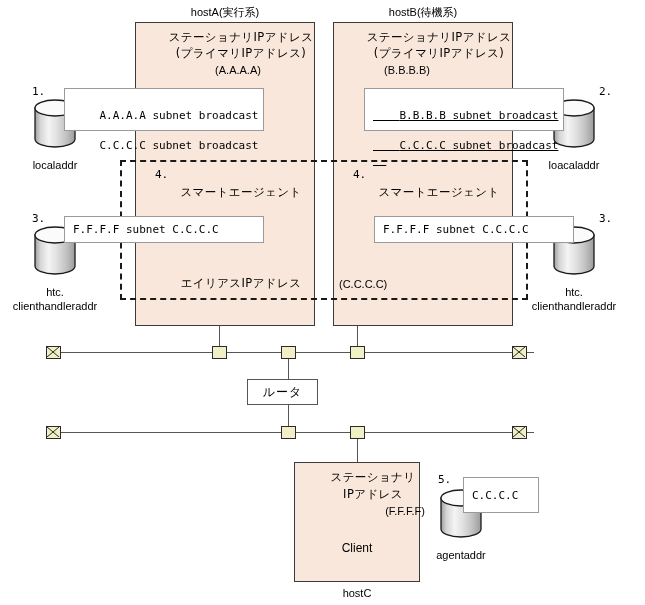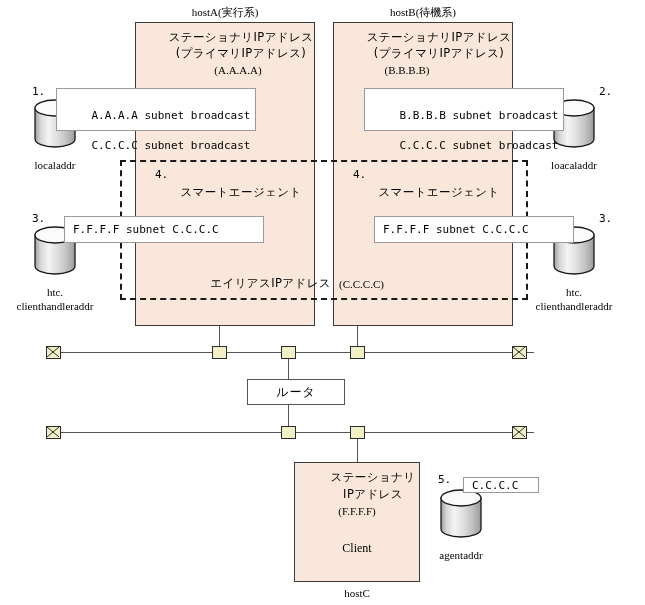--- a/index.html
+++ b/index.html
@@ -34,21 +34,21 @@
     font-family:"DejaVu Sans","Liberation Sans",sans-serif;
     font-size:11.5px;
     line-height:16px;
     text-align:center;
     white-space:pre;
     letter-spacing:0.4px;
     padding-left:16px;
   }
   .mtext{
     position:absolute;
-    font-family:Liberation Serif, serif;
+    font-family:Liberation Sans, sans-serif;
     font-size:11px;
     line-height:14px;
     text-align:center;
     white-space:pre;
   }
   .numlbl{
     position:absolute;
     font-family:"DejaVu Sans Mono","Liberation Mono",monospace;
     font-size:11px;
     z-index:7;
@@ -111,56 +111,56 @@
 
   <div class="hostbox" style="left:135px;top:22px;width:180px;height:304px;"></div>
 
   <div class="jtext" style="left:135px;top:29px;width:180px;">ステーショナリIPアドレス</div>
   <div class="jtext" style="left:135px;top:45px;width:180px;">(プライマリIPアドレス)</div>
   <div class="mtext" style="left:135px;top:63px;width:206px;">(A.A.A.A)</div>
 
   <div class="numlbl" style="left:155px;top:168px;">4.</div>
   <div class="jtext" style="left:135px;top:184px;width:180px;">スマートエージェント</div>
 
-  <div class="jtext" style="left:135px;top:275px;width:180px;text-align:right;">エイリアスIPアドレス</div>
+  <div class="jtext" style="left:135px;top:275px;width:180px;">エイリアスIPアドレス</div>
 
   <div class="mtext" style="left:333px;top:5px;width:180px;">hostB(待機系)</div>
 
   <div class="hostbox" style="left:333px;top:22px;width:180px;height:304px;"></div>
 
   <div class="jtext" style="left:333px;top:29px;width:180px;">ステーショナリIPアドレス</div>
   <div class="jtext" style="left:333px;top:45px;width:180px;">(プライマリIPアドレス)</div>
   <div class="mtext" style="left:333px;top:63px;width:148px;">(B.B.B.B)</div>
 
   <div class="numlbl" style="left:353px;top:168px;">4.</div>
   <div class="jtext" style="left:333px;top:184px;width:180px;">スマートエージェント</div>
 
   <div class="mtext" style="left:333px;top:277px;width:100px;text-align:left;padding-left:6px;box-sizing:border-box;">(C.C.C.C)</div>
 
   <div class="dashregion" style="left:120px;top:160px;width:408px;height:140px;"></div>
 
-  <div class="callout" style="left:56px;top:88px;width:200px;height:43px;">
+  <div class="callout" style="left:64px;top:88px;width:200px;height:43px;">
     <span>A.A.A.A subnet broadcast</span><br>
     <span>C.C.C.C subnet broadcast</span>
   </div>
 
-  <div class="callout" style="left:364px;top:88px;width:200px;height:43px;">
+  <div class="callout" style="left:364px;top:88px;width:200px;height:43px;text-decoration:underline;">
     <span>B.B.B.B subnet broadcast</span><br>
     <span>C.C.C.C subnet broadcast</span>
   </div>
 
   <div class="callout" style="left:64px;top:216px;width:200px;height:27px;display:flex;align-items:center;">
     <span>F.F.F.F subnet C.C.C.C</span>
   </div>
 
   <div class="callout" style="left:374px;top:216px;width:200px;height:27px;display:flex;align-items:center;">
     <span>F.F.F.F subnet C.C.C.C</span>
   </div>
 
-  <div class="callout" style="left:463px;top:477px;width:76px;height:16px;display:flex;align-items:center;">
+  <div class="callout" style="left:463px;top:477px;width:76px;height:36px;display:flex;align-items:center;">
     <span>C.C.C.C</span>
   </div>
 
   <div class="numlbl" style="left:32px;top:85px;">1.</div>
   <div class="cyl" style="left:32px;top:97px;">
     <svg width="46" height="54" viewBox="0 0 46 54">
       <defs>
         <linearGradient id="cg1" x1="0" y1="0" x2="1" y2="0">
           <stop offset="0%" stop-color="#9f9f9f"></stop>
             <stop offset="14%" stop-color="#d6d6d6"></stop>
@@ -268,21 +268,21 @@
     <svg width="12" height="10" viewBox="0 0 12 10">
         <line x1="0" y1="0" x2="12" y2="10" stroke="#2a2a2a" stroke-width="1"></line>
         <line x1="12" y1="0" x2="0" y2="10" stroke="#2a2a2a" stroke-width="1"></line>
       </svg>
   </div>
   <div class="node" style="left:212px;top:346px;"></div>
   <div class="node" style="left:281px;top:346px;"></div>
   <div class="node" style="left:350px;top:346px;"></div>
 
   <div class="vline" style="left:288px;top:359px;height:20px;"></div>
-  <div class="routerbox" style="left:247px;top:379px;width:98px;height:26px;">
+  <div class="routerbox" style="left:247px;top:379px;width:71px;height:26px;">
     <span>ルータ</span>
   </div>
   <div class="vline" style="left:288px;top:405px;height:21px;"></div>
 
   <div class="busline" style="left:46px;top:432px;width:488px;"></div>
   <div class="term" style="left:46px;top:426px;">
     <svg width="12" height="10" viewBox="0 0 12 10">
         <line x1="0" y1="0" x2="12" y2="10" stroke="#2a2a2a" stroke-width="1"></line>
         <line x1="12" y1="0" x2="0" y2="10" stroke="#2a2a2a" stroke-width="1"></line>
       </svg>
@@ -295,17 +295,17 @@
   </div>
   <div class="node" style="left:281px;top:426px;"></div>
   <div class="node" style="left:350px;top:426px;"></div>
 
   <div class="vline" style="left:357px;top:439px;height:23px;"></div>
 
   <div class="hostbox" style="left:294px;top:462px;width:126px;height:120px;"></div>
 
   <div class="jtext" style="left:294px;top:469px;width:126px;">ステーショナリ</div>
   <div class="jtext" style="left:294px;top:486px;width:126px;">IPアドレス</div>
-  <div class="mtext" style="left:294px;top:504px;width:126px;">(F.F.F.F)</div>
+  <div class="mtext" style="left:294px;top:504px;width:126px;padding-left:48px;">(F.F.F.F)</div>
   <div class="mtext" style="left:294px;top:541px;width:126px;font-size:12px;">Client</div>
   <div class="mtext" style="left:294px;top:586px;width:126px;">hostC</div>
 
 </div>
 
 </body></html>

